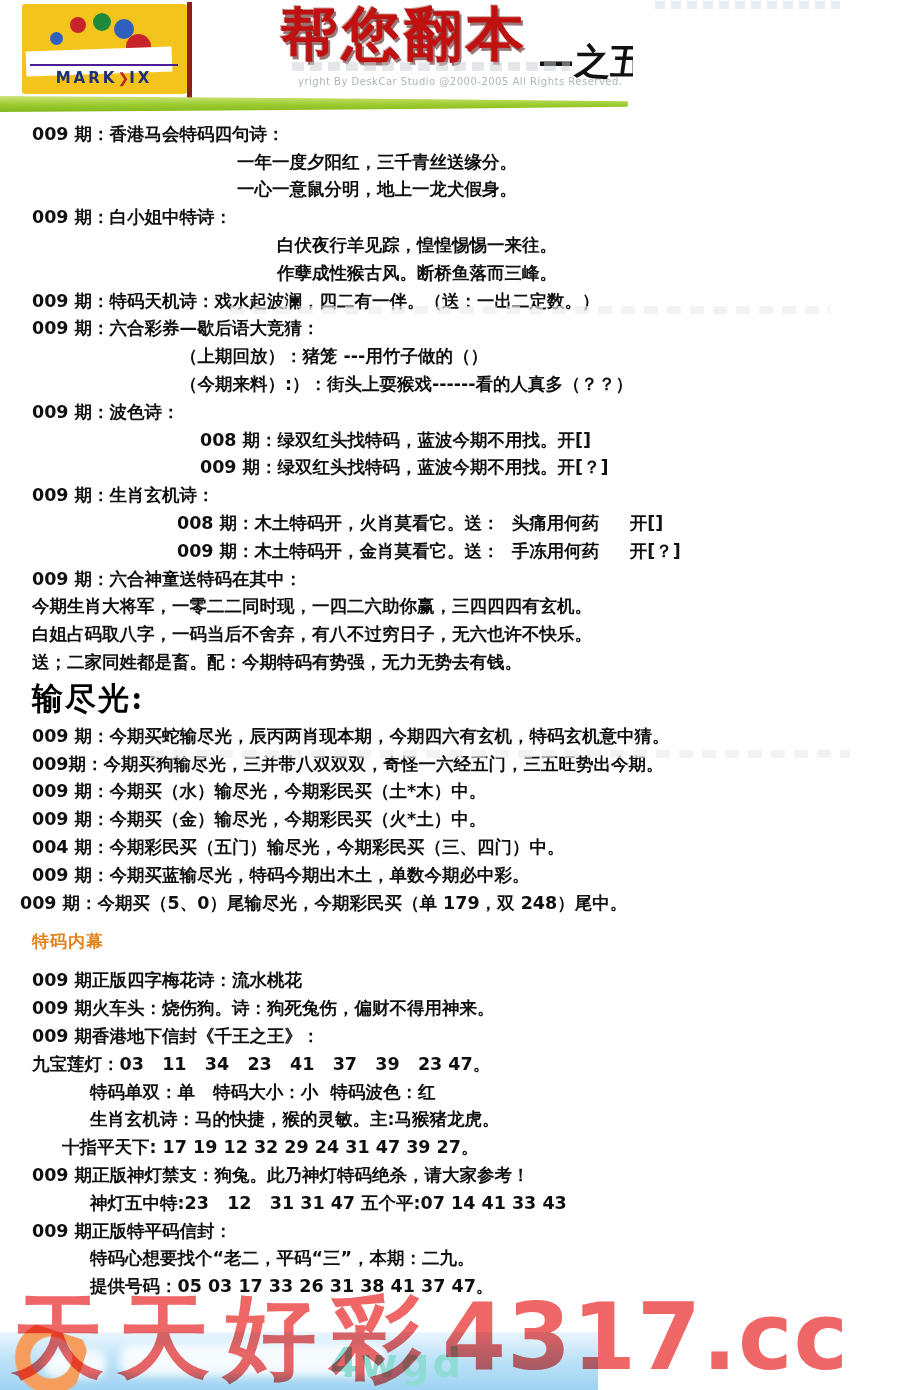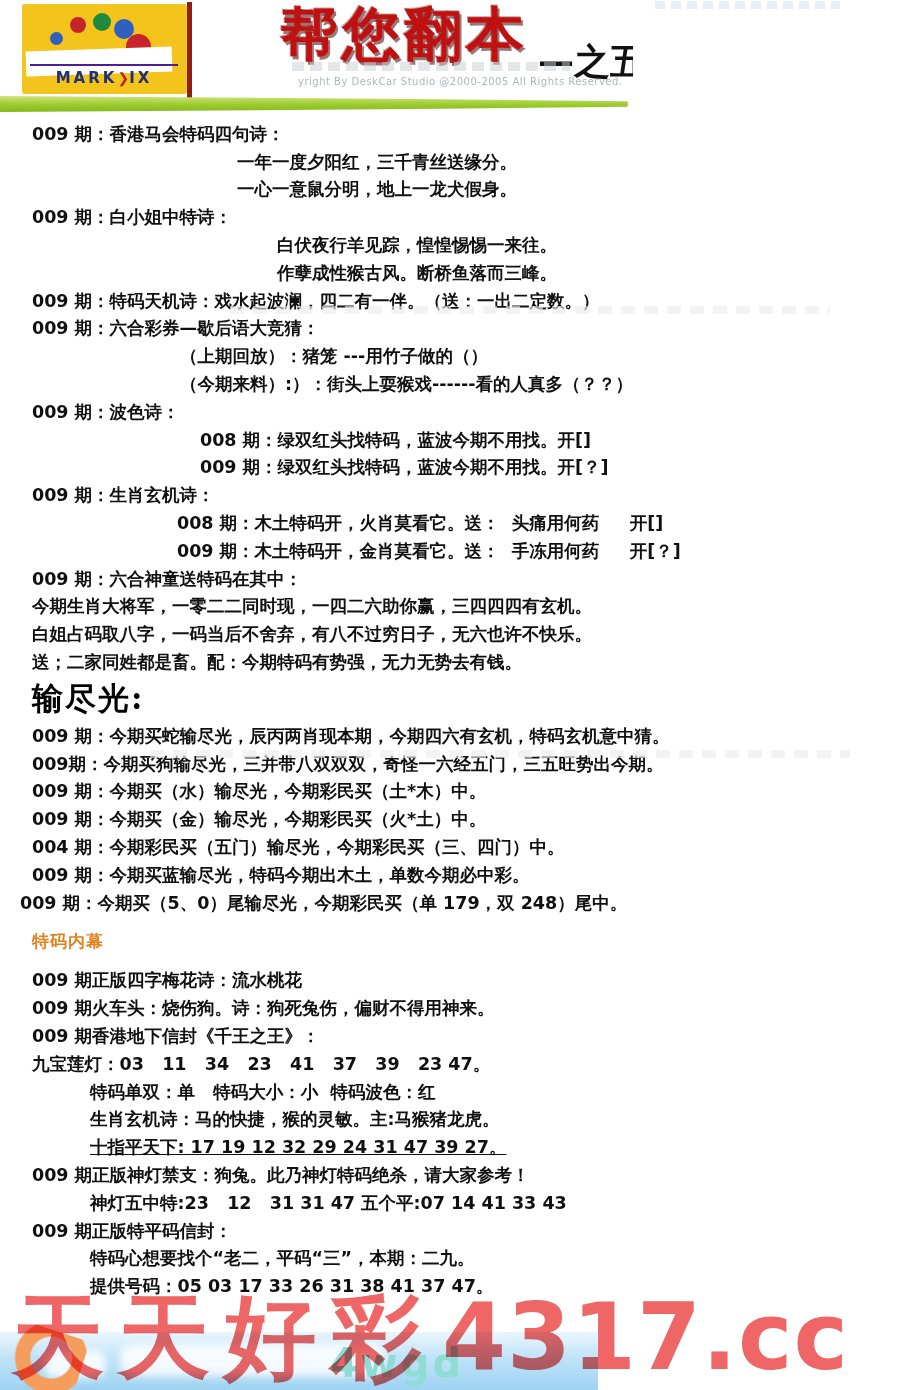--- a/index.html
+++ b/index.html
@@ -118,21 +118,21 @@
       <div class="line" style="padding-left: 32px;">004 期：今期彩民买（五门）输尽光，今期彩民买（三、四门）中。</div>
       <div class="line" style="padding-left: 32px;">009 期：今期买蓝输尽光，特码今期出木土，单数今期必中彩。</div>
       <div class="line" style="padding-left: 20px;">009 期：今期买（5、0）尾输尽光，今期彩民买（单 179，双 248）尾中。</div>
       <div class="line h2" style="padding-left: 32px;">特码内幕</div>
       <div class="line" style="padding-left: 32px;">009 期正版四字梅花诗：流水桃花</div>
       <div class="line" style="padding-left: 32px;">009 期火车头：烧伤狗。诗：狗死兔伤，偏财不得用神来。</div>
       <div class="line" style="padding-left: 32px;">009 期香港地下信封《千王之王》：</div>
       <div class="line" style="">九宝莲灯：03   11   34   23   41   37   39   23 47。</div>
       <div class="line" style="padding-left: 90px;">特码单双：单   特码大小：小  特码波色：红</div>
       <div class="line" style="padding-left: 90px;">生肖玄机诗：马的快捷，猴的灵敏。主:马猴猪龙虎。</div>
-      <div class="line" style="padding-left: 90px; text-decoration: underline;">十指平天下: 17 19 12 32 29 24 31 47 39 27。</div>
+      <div class="line" style="padding-left: 62px;">十指平天下: 17 19 12 32 29 24 31 47 39 27。</div>
       <div class="line" style="padding-left: 32px;">009 期正版神灯禁支：狗兔。此乃神灯特码绝杀，请大家参考！</div>
       <div class="line" style="padding-left: 90px;">神灯五中特:23   12   31 31 47 五个平:07 14 41 33 43</div>
       <div class="line" style="padding-left: 32px;">009 期正版特平码信封：</div>
       <div class="line" style="padding-left: 90px;">特码心想要找个“老二，平码“三”，本期：二九。</div>
       <div class="line" style="padding-left: 90px;">提供号码：05 03 17 33 26 31 38 41 37 47。</div>
     </main>
 
   <div class="faint-row fr1"></div>
   <div class="faint-row fr2"></div>
 

